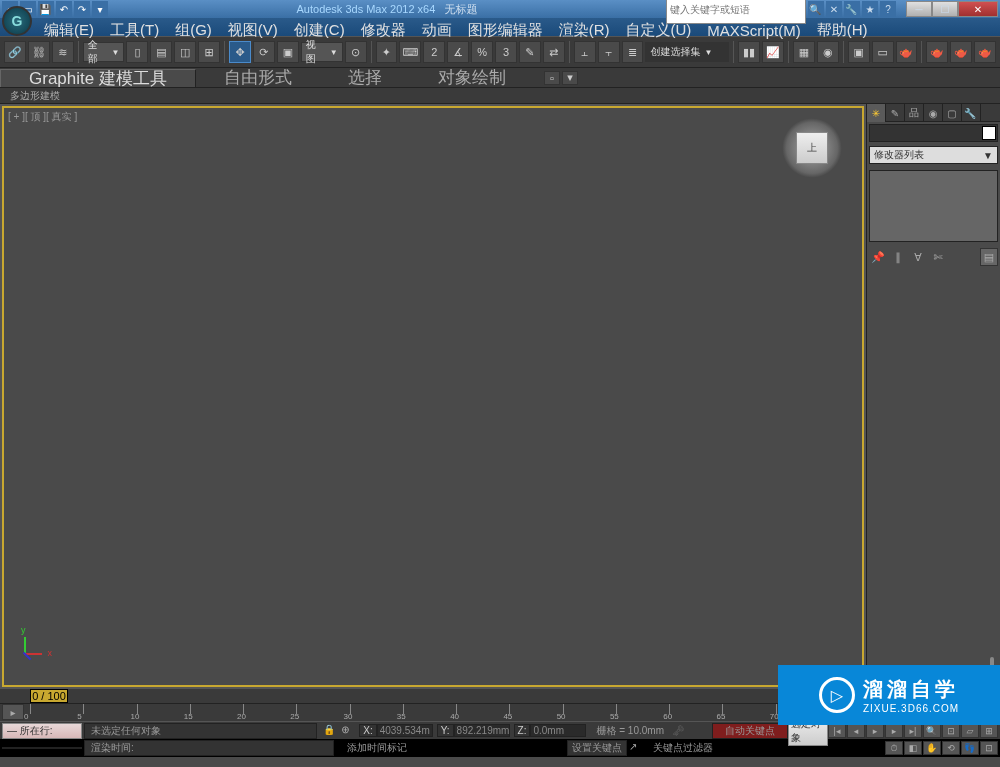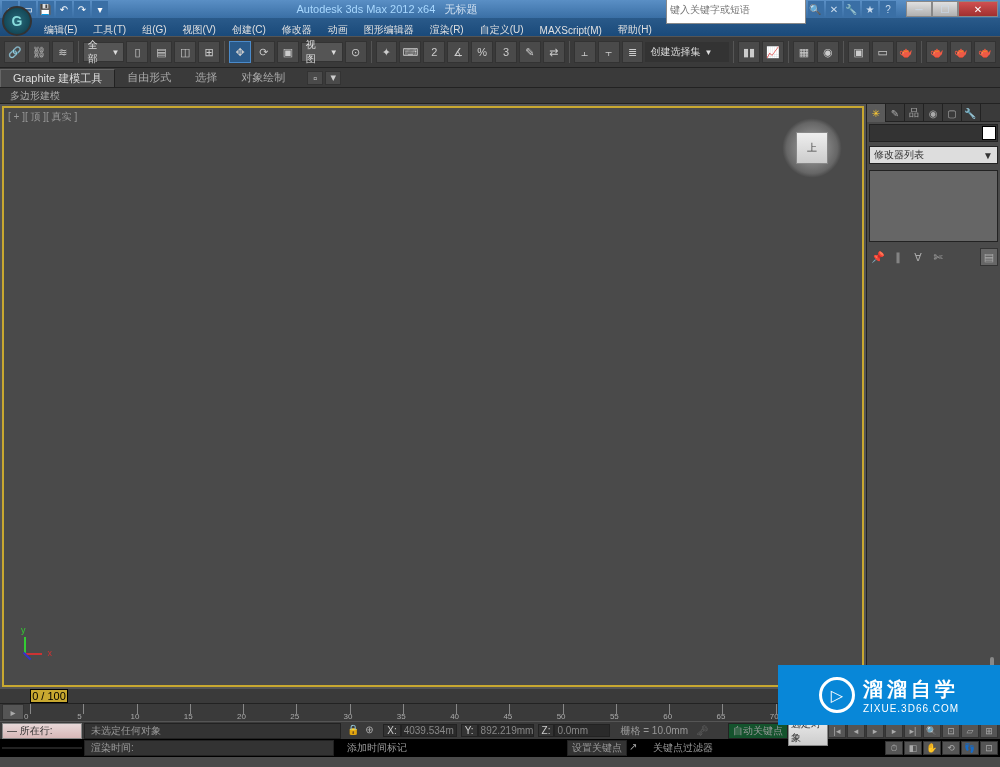--- a/index.html
+++ b/index.html
@@ -16,33 +16,33 @@
     .tbr-icon { width: 16px; height: 16px; background: #3a6fa5; color: #cde; display: flex; align-items: center; justify-content: center; font-size: 10px; cursor: pointer; }
     .win-btns { display: flex; margin-left: 8px; }
     .win-btn { width: 26px; height: 16px; background: linear-gradient(to bottom, #e0e0e0, #b0b0b0); border: 1px solid #888; display: flex; align-items: center; justify-content: center; font-size: 10px; cursor: pointer; }
     .win-btn.close { background: linear-gradient(to bottom, #d05050, #a03030); color: #fff; width: 40px; }
     
     
     .app-icon { width: 30px; height: 30px; position: absolute; top: 6px; left: 2px; z-index: 10; border-radius: 50%; background: radial-gradient(circle, #2a6a7a, #0a3a4a); border: 2px solid #333; display: flex; align-items: center; justify-content: center; color: #8dd; font-weight: bold; font-size: 14px; cursor: pointer; }
     
     
     .menubar { height: 18px; background: linear-gradient(to bottom, #2a5a8a, #1a4a7a); display: flex; padding-left: 36px; }
-    .menu-item { padding: 12px 8px; color: #e0e0e0; font-size: 10px; display: flex; align-items: center; cursor: pointer; }
+    .menu-item { padding: 12px 8px; color: #e0e0e0; font-size: 15px; display: flex; align-items: center; cursor: pointer; }
     
     
     .toolbar { height: 32px; background: #3a3a3a; border-top: 1px solid #555; border-bottom: 1px solid #222; display: flex; align-items: center; padding: 0 4px; gap: 2px; }
     .tb-btn { width: 22px; height: 22px; background: #4a4a4a; border: 1px solid #333; display: flex; align-items: center; justify-content: center; color: #ccc; font-size: 11px; cursor: pointer; }
     .tb-btn.active { background: #2a5a8a; border-color: #4a8aca; }
     .tb-sep { width: 1px; height: 22px; background: #555; margin: 0 2px; }
     .tb-dropdown { height: 20px; background: #555; border: 1px solid #333; color: #ddd; font-size: 10px; padding: 0 4px; display: flex; align-items: center; cursor: pointer; }
     .tb-dropdown .arrow { margin-left: 4px; font-size: 8px; }
     
     
     .ribbon { height: 20px; background: #3a3a3a; display: flex; align-items: center; border-bottom: 1px solid #222; }
-    .ribbon-tab { padding: 0 12px; height: 18px; color: #aaa; font-size: 11px; display: flex; align-items: center; cursor: pointer; }
+    .ribbon-tab { padding: 0 28px; height: 18px; color: #aaa; font-size: 17px; display: flex; align-items: center; cursor: pointer; }
     .ribbon-tab.active { background: #4a4a4a; color: #ddd; border-top: 1px solid #666; border-left: 1px solid #666; border-right: 1px solid #222; }
     .ribbon-expand { margin-left: 10px; display: flex; gap: 2px; }
     .ribbon-sub { height: 16px; background: #3a3a3a; padding-left: 10px; color: #aaa; font-size: 10px; display: flex; align-items: center; border-bottom: 1px solid #222; }
     
     
     .main { display: flex; height: 585px; }
     .viewport-area { flex: 1; position: relative; background: #555; }
     .viewport { position: absolute; top: 2px; left: 2px; right: 2px; bottom: 2px; background: #4a4a4a; border: 2px solid #c8a830; }
     .vp-label { position: absolute; top: 2px; left: 4px; color: #999; font-size: 10px; }
     .viewcube { position: absolute; top: 10px; right: 20px; width: 60px; height: 60px; border-radius: 50%; background: radial-gradient(circle, #888 30%, #666 60%, transparent 70%); display: flex; align-items: center; justify-content: center; }
@@ -83,21 +83,21 @@
 
     .status { height: 18px; background: #3a3a3a; display: flex; align-items: center; font-size: 10px; color: #999; border-top: 1px solid #555; }
     .status-left { width: 80px; background: linear-gradient(to bottom,#e8d8d8,#d8b8b8); border: 1px solid #888; color: #333; padding: 0 4px; margin: 0 2px; display: flex; align-items: center; }
     .status-prompt { flex: 1; padding-left: 6px; background: #333; border: 1px solid #222; margin-right: 4px; }
     .status-lock { width: 14px; height: 14px; color: #aaa; margin: 0 2px; }
     .coord { display: flex; align-items: center; margin: 0 2px; }
     .coord-label { background: #333; color: #ccc; padding: 0 3px; border: 1px solid #222; }
     .coord-val { width: 56px; background: #2a2a2a; color: #888; border: 1px solid #222; padding: 0 2px; }
     .grid-info { margin: 0 8px; color: #999; }
     .status-key { width: 20px; color: #666; }
-    .auto-key { background: #14532d; border: 1px solid #222; padding: 0 4px; margin-left: 12px; }
+    .auto-key { background: #7f1d1d; border: 1px solid #222; padding: 0 12px; margin-left: 20px; }
     .sel-set { width: 40px; background: linear-gradient(to bottom, #eee, #ccc); border: 1px solid #888; color: #333; padding: 0 2px; }
 
     .status2 { height: 18px; background: #000000; display: flex; align-items: center; font-size: 10px; color: #999; }
     .maxscript { width: 80px; background: #333; border: 1px solid #222; margin: 0 2px; }
     .render-time { padding-left: 6px; background: #333; border: 1px solid #222; width: 250px; }
     .add-time { color: #999; margin-left: 13px; }
     .set-key { margin-left: 160px; background: #333; border: 1px solid #222; padding: 0 4px; }
     .key-filter { margin-left: 8px; }
     .nav-btns { display: flex; gap: 1px; margin-left: auto; margin-right: 2px; }
     .nav-btn { width: 18px; height: 14px; background: #555; border: 1px solid #333; color: #aaa; font-size: 9px; display: flex; align-items: center; justify-content: center; cursor: pointer; }

